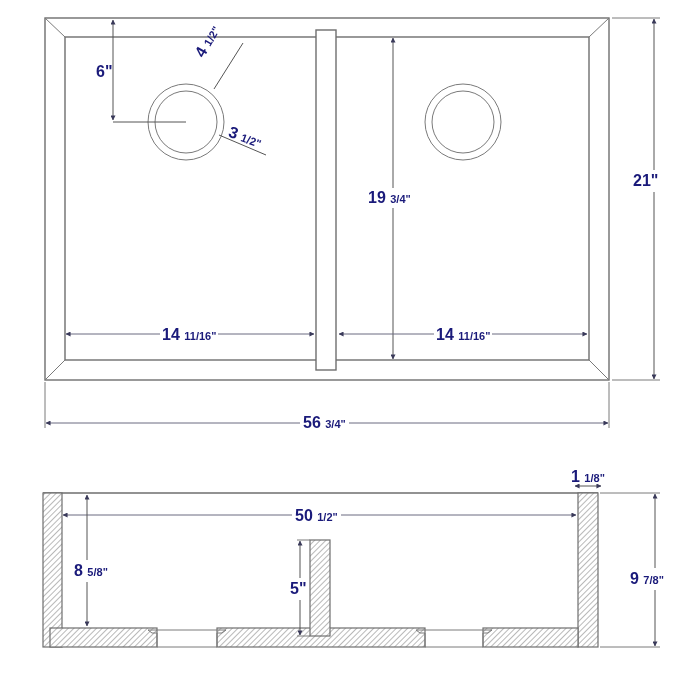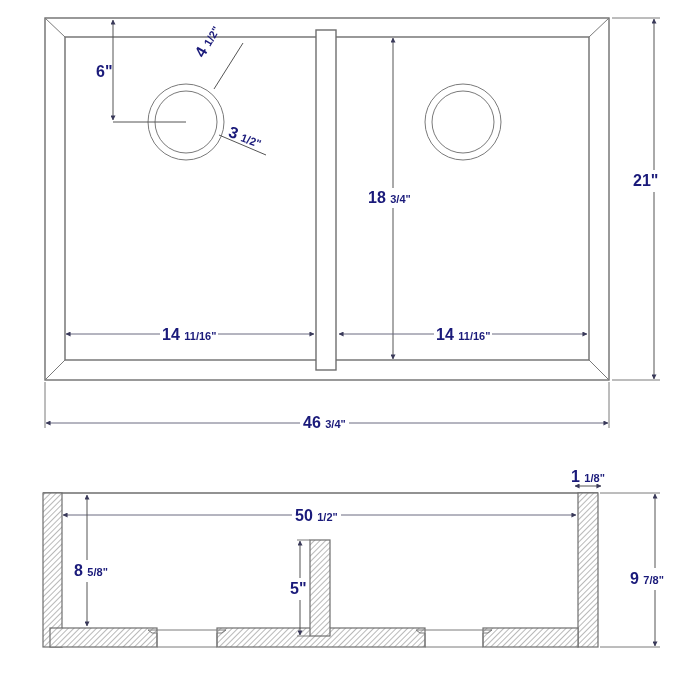--- a/index.html
+++ b/index.html
@@ -116,40 +116,40 @@
   <span class="big">4</span>
   <span class="small">1/2"</span>
 </div>
 
 <div class="lbl nobg" style="left:232px; top:124px; transform:rotate(20deg); transform-origin:left top;">
   <span class="big">3</span>
   <span class="small">1/2"</span>
 </div>
 
 <div class="lbl" style="left:368px; top:188px; padding:2px 0;">
-  <span class="big">18</span>
+  <span class="big">19</span>
   <span class="small">3/4"</span>
 </div>
 
 <div class="lbl" style="left:633px; top:170px; padding:3px 0;">
   <span class="big">21"</span>
 </div>
 
 <div class="lbl" style="left:160px; top:327px; padding:0 2px;">
   <span class="big">14</span>
   <span class="small">11/16"</span>
 </div>
 
 <div class="lbl" style="left:434px; top:327px; padding:0 2px;">
   <span class="big">14</span>
   <span class="small">11/16"</span>
 </div>
 
 <div class="lbl" style="left:300px; top:415px; padding:0 3px;">
-  <span class="big">46</span>
+  <span class="big">56</span>
   <span class="small">3/4"</span>
 </div>
 
 <div class="lbl" style="left:292px; top:508px; padding:0 3px;">
   <span class="big">50</span>
   <span class="small">1/2"</span>
 </div>
 
 <div class="lbl" style="left:74px; top:560px; padding:3px 0;">
   <span class="big">8</span>

